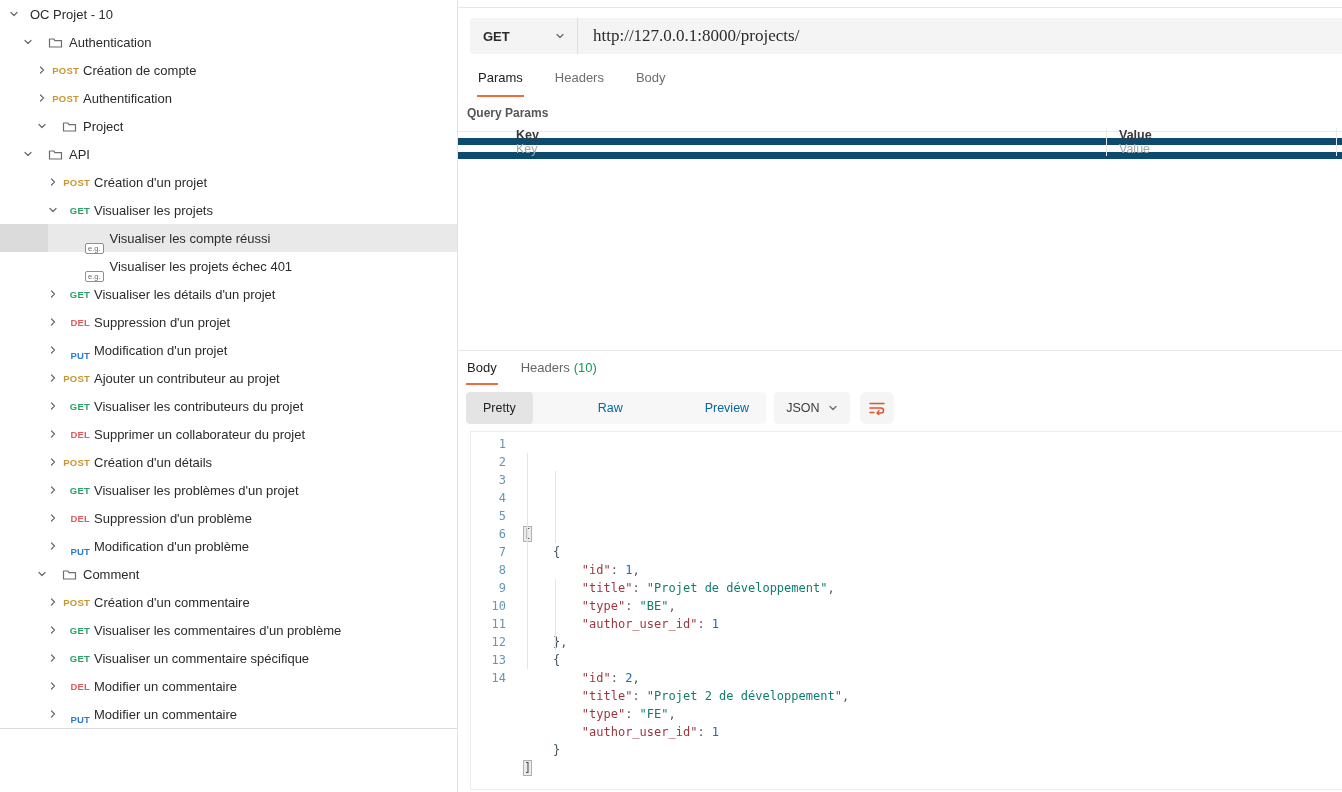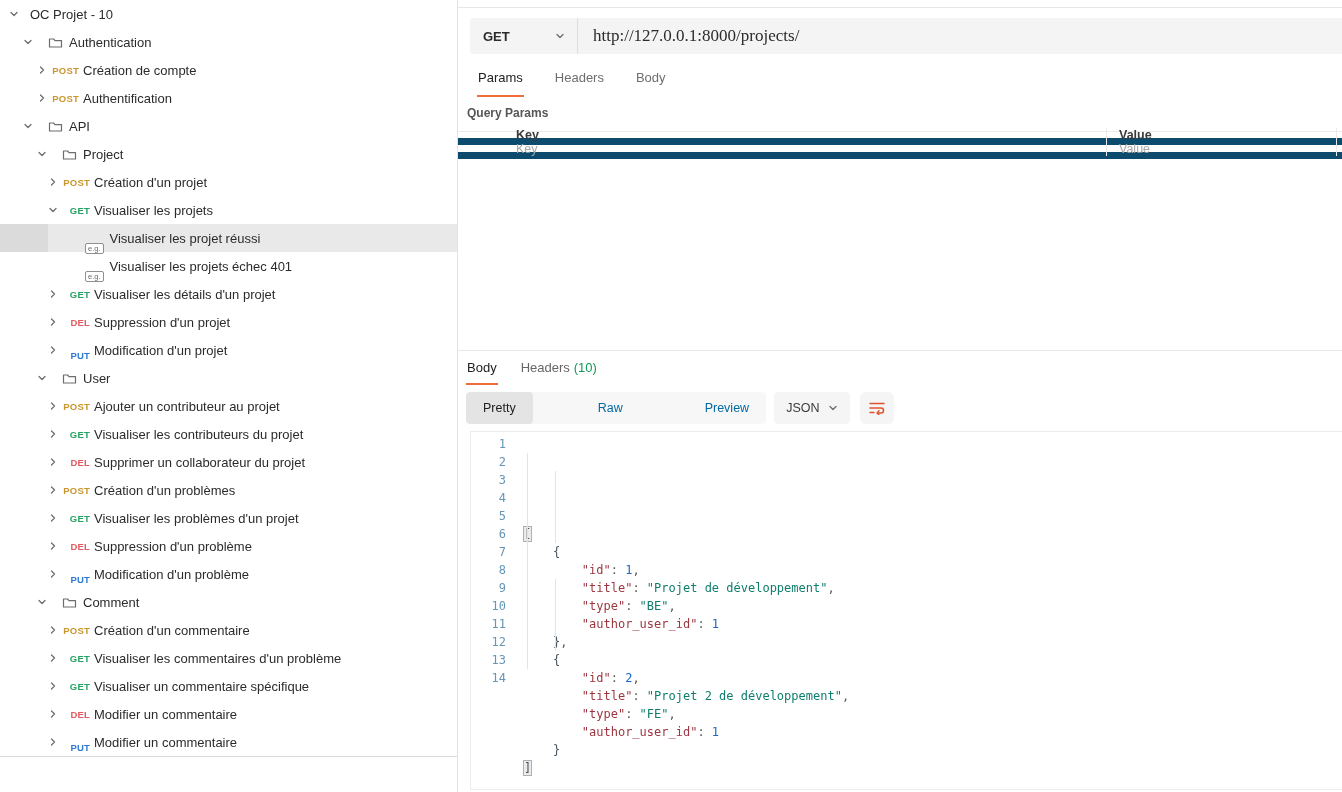--- a/index.html
+++ b/index.html
@@ -122,47 +122,47 @@
         </div>
         <div class="srow lvl2">
           <span class="chev">
             <svg width="10" height="10" viewBox="0 0 10 10">
               <polyline points="3.5,2 6.5,5 3.5,8" fill="none" stroke="#6d6d6d" stroke-width="1.3" stroke-linecap="round" stroke-linejoin="round"></polyline>
             </svg>
           </span>
           <span class="method m-POST">POST</span>
           <span class="slabel">Authentification</span>
         </div>
-        <div class="srow lvl1">
+        <div class="srow lvl2">
           <span class="chev">
             <svg width="10" height="10" viewBox="0 0 10 10">
               <polyline points="2,3.5 5,6.5 8,3.5" fill="none" stroke="#6d6d6d" stroke-width="1.3" stroke-linecap="round" stroke-linejoin="round"></polyline>
             </svg>
           </span>
           <span class="sp-folder"></span>
           <span class="folder-ic">
             <svg width="15" height="13" viewBox="0 0 15 13">
               <path d="M1.5 3 H5.6 L7 4.6 H13.5 V11 H1.5 Z" fill="none" stroke="#6d6d6d" stroke-width="1.2" stroke-linejoin="round"></path>
             </svg>
           </span>
-          <span class="slabel">API</span>
-        </div>
-        <div class="srow lvl2">
+          <span class="slabel">Project</span>
+        </div>
+        <div class="srow lvl1">
           <span class="chev">
             <svg width="10" height="10" viewBox="0 0 10 10">
               <polyline points="2,3.5 5,6.5 8,3.5" fill="none" stroke="#6d6d6d" stroke-width="1.3" stroke-linecap="round" stroke-linejoin="round"></polyline>
             </svg>
           </span>
           <span class="sp-folder"></span>
           <span class="folder-ic">
             <svg width="15" height="13" viewBox="0 0 15 13">
               <path d="M1.5 3 H5.6 L7 4.6 H13.5 V11 H1.5 Z" fill="none" stroke="#6d6d6d" stroke-width="1.2" stroke-linejoin="round"></path>
             </svg>
           </span>
-          <span class="slabel">Project</span>
+          <span class="slabel">API</span>
         </div>
         <div class="srow lvl3">
           <span class="chev">
             <svg width="10" height="10" viewBox="0 0 10 10">
               <polyline points="3.5,2 6.5,5 3.5,8" fill="none" stroke="#6d6d6d" stroke-width="1.3" stroke-linecap="round" stroke-linejoin="round"></polyline>
             </svg>
           </span>
           <span class="method m-POST">POST</span>
           <span class="slabel">Création d'un projet</span>
         </div>
@@ -170,21 +170,21 @@
           <span class="chev">
             <svg width="10" height="10" viewBox="0 0 10 10">
               <polyline points="2,3.5 5,6.5 8,3.5" fill="none" stroke="#6d6d6d" stroke-width="1.3" stroke-linecap="round" stroke-linejoin="round"></polyline>
             </svg>
           </span>
           <span class="method m-GET">GET</span>
           <span class="slabel">Visualiser les projets</span>
         </div>
         <div class="srow lvl4 sel">
           <span class="eg">e.g.</span>
-          <span class="slabel">Visualiser les projet réussi</span>
+          <span class="slabel">Visualiser les compte réussi</span>
         </div>
         <div class="srow lvl4">
           <span class="eg">e.g.</span>
           <span class="slabel">Visualiser les projets échec 401</span>
         </div>
         <div class="srow lvl3">
           <span class="chev">
             <svg width="10" height="10" viewBox="0 0 10 10">
               <polyline points="3.5,2 6.5,5 3.5,8" fill="none" stroke="#6d6d6d" stroke-width="1.3" stroke-linecap="round" stroke-linejoin="round"></polyline>
             </svg>
@@ -203,34 +203,20 @@
         </div>
         <div class="srow lvl3">
           <span class="chev">
             <svg width="10" height="10" viewBox="0 0 10 10">
               <polyline points="3.5,2 6.5,5 3.5,8" fill="none" stroke="#6d6d6d" stroke-width="1.3" stroke-linecap="round" stroke-linejoin="round"></polyline>
             </svg>
           </span>
           <span class="method m-PUT">PUT</span>
           <span class="slabel">Modification d'un projet</span>
         </div>
-        <div class="srow lvl2">
-          <span class="chev">
-            <svg width="10" height="10" viewBox="0 0 10 10">
-              <polyline points="2,3.5 5,6.5 8,3.5" fill="none" stroke="#6d6d6d" stroke-width="1.3" stroke-linecap="round" stroke-linejoin="round"></polyline>
-            </svg>
-          </span>
-          <span class="sp-folder"></span>
-          <span class="folder-ic">
-            <svg width="15" height="13" viewBox="0 0 15 13">
-              <path d="M1.5 3 H5.6 L7 4.6 H13.5 V11 H1.5 Z" fill="none" stroke="#6d6d6d" stroke-width="1.2" stroke-linejoin="round"></path>
-            </svg>
-          </span>
-          <span class="slabel">User</span>
-        </div>
         <div class="srow lvl3">
           <span class="chev">
             <svg width="10" height="10" viewBox="0 0 10 10">
               <polyline points="3.5,2 6.5,5 3.5,8" fill="none" stroke="#6d6d6d" stroke-width="1.3" stroke-linecap="round" stroke-linejoin="round"></polyline>
             </svg>
           </span>
           <span class="method m-POST">POST</span>
           <span class="slabel">Ajouter un contributeur au projet</span>
         </div>
         <div class="srow lvl3">
@@ -251,21 +237,21 @@
           <span class="method m-DEL">DEL</span>
           <span class="slabel">Supprimer un collaborateur du projet</span>
         </div>
         <div class="srow lvl3">
           <span class="chev">
             <svg width="10" height="10" viewBox="0 0 10 10">
               <polyline points="3.5,2 6.5,5 3.5,8" fill="none" stroke="#6d6d6d" stroke-width="1.3" stroke-linecap="round" stroke-linejoin="round"></polyline>
             </svg>
           </span>
           <span class="method m-POST">POST</span>
-          <span class="slabel">Création d'un problèmes</span>
+          <span class="slabel">Création d'un détails</span>
         </div>
         <div class="srow lvl3">
           <span class="chev">
             <svg width="10" height="10" viewBox="0 0 10 10">
               <polyline points="3.5,2 6.5,5 3.5,8" fill="none" stroke="#6d6d6d" stroke-width="1.3" stroke-linecap="round" stroke-linejoin="round"></polyline>
             </svg>
           </span>
           <span class="method m-GET">GET</span>
           <span class="slabel">Visualiser les problèmes d'un projet</span>
         </div>

